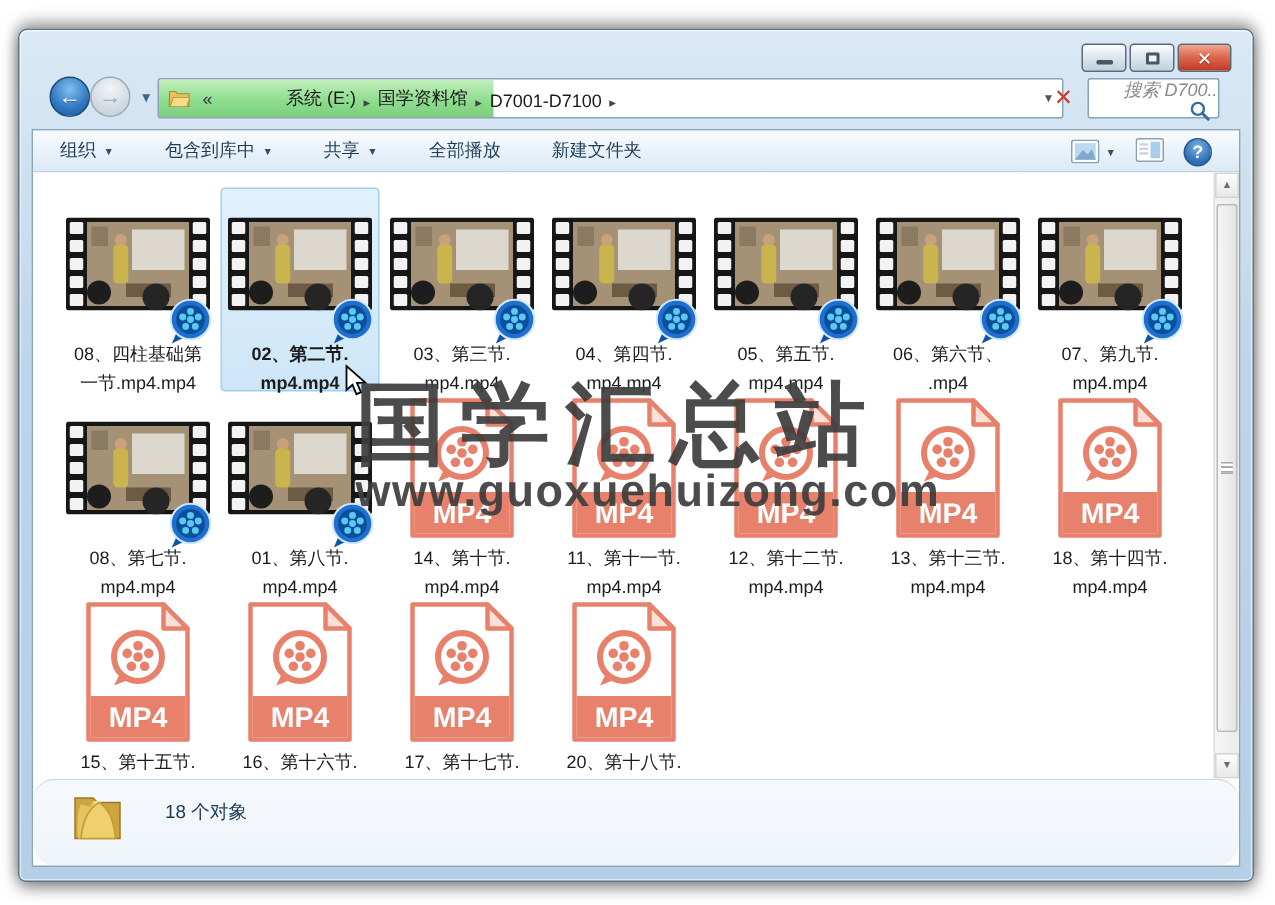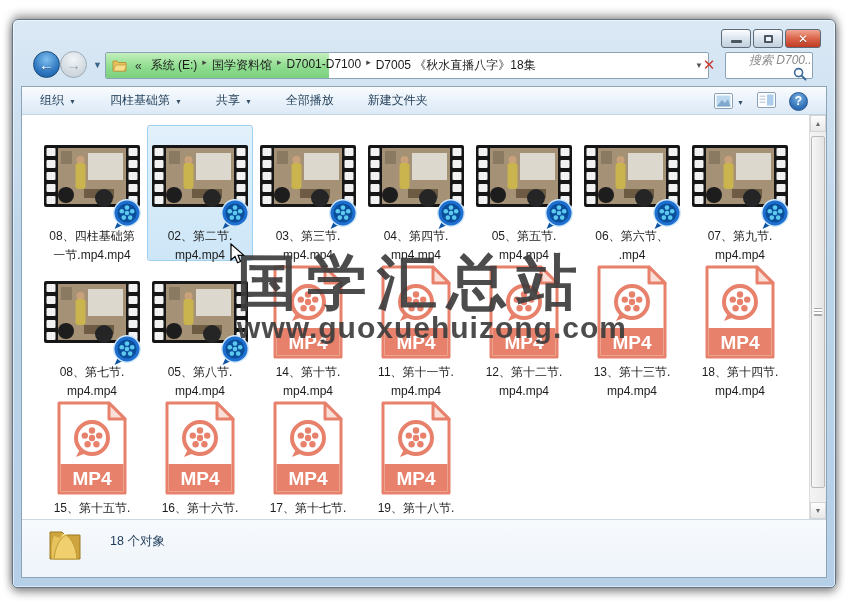--- a/index.html
+++ b/index.html
@@ -68,21 +68,21 @@
   .help-btn{width:19px;height:19px;border-radius:50%;border:1px solid #24578e;color:#fff;font-weight:bold;font-size:12px;
     background:radial-gradient(circle at 50% 30%,#79b1e2,#2d6db5 70%);display:flex;align-items:center;justify-content:center;}
 
   .content{position:absolute;left:0;right:0;top:28px;bottom:58px;background:#fff;overflow:hidden;}
   .file-grid{position:absolute;left:0;top:0;right:17px;bottom:0;padding:10px 0 0 16px;
     display:flex;flex-wrap:wrap;align-content:flex-start;}
 
   
   .tile{width:106px;height:136px;margin:0 1px;display:flex;flex-direction:column;align-items:center;
     border:1px solid transparent;border-radius:3px;cursor:default;}
-  .tile.selected{background:linear-gradient(#e2f1fc,var(--selection-blue));border-color:#9fd0ef;}
+  .tile.selected{background:linear-gradient(#e2f1fc,var(--selection-blue));border-color:#9fd0ef;font-weight:bold;}
   .icon-area{position:relative;width:100%;height:100px;display:flex;align-items:center;justify-content:center;flex:none;}
   .tile .doc{display:none;}
   .tile.doc .doc{display:block;}
   .badge{position:absolute;right:1px;bottom:-4px;}
   .fname{font-size:12px;line-height:17px;color:#1c1c1c;text-align:center;margin-top:2px;white-space:nowrap;}
 
   .doc-band{fill:var(--file-salmon);}
   .doc-stroke{stroke:var(--file-salmon);}
   .doc-fill{fill:var(--file-salmon);}
 
@@ -100,21 +100,21 @@
     background:linear-gradient(#fdfdfd,#e8e8e8);border:1px solid #d4d4d4;}
   .sb-up{top:0;} .sb-down{bottom:0;}
   .sb-arrow{font-size:7px;color:#6b6b6b;}
   .sb-thumb{position:absolute;left:1px;right:1px;top:21px;height:352px;border:1px solid #b9b9b9;border-radius:2px;
     background:linear-gradient(90deg,#f6f6f6,#e4e4e4);display:flex;align-items:center;justify-content:center;}
   .sb-grip{width:8px;height:8px;border-top:1px solid #a9a9a9;border-bottom:1px solid #a9a9a9;
     background:linear-gradient(#fff 2px,#a9a9a9 2px,#a9a9a9 3px,#fff 3px,#fff 5px,#a9a9a9 5px);}
 
   
   .statusbar{position:absolute;left:0;right:0;bottom:0;height:58px;
-    background:linear-gradient(#f7fafd,#eef4fa);border-top:1px solid #ccd9e4;}
+    background:linear-gradient(#f7fafd,#eef4fa);border-top:1px solid #ccd9e4;border-radius:15px;}
   .status-folder{position:absolute;left:24px;top:6px;}
   .status-text{position:absolute;left:88px;top:13px;font-size:12.5px;color:#1d3a57;}
 
   
   .cursor{position:absolute;left:229px;top:243px;z-index:50;pointer-events:none;}
 </style>
 </head>
 <body>
 
 <div class="screen">
@@ -142,28 +142,27 @@
       <div class="nav-history"><span>▼</span></div>
 
       <div class="addressbar">
         <div class="addr-progress" style="width: 37%;"></div>
         <div class="addr-inner">
           <svg width="15" height="13" viewBox="0 0 15 13">
             <path d="M1 2 h4 l1.5 1.5 H14 v8.5 H1 Z" fill="#e8c15c" stroke="#b08a2a" stroke-width="0.8"></path>
             <path d="M1.5 12 L3.5 6 H14.5 L12.5 12 Z" fill="#f6dd8a" stroke="#c3a042" stroke-width="0.8"></path>
           </svg>
           <span class="crumb-overflow">«</span>
-          <span class="breadcrumb-items" style="display:flex;align-items:flex-start;">
+          <span class="breadcrumb-items" style="display:flex;align-items:flex-end;margin-left:40px;">
               <span class="crumb">系统 (E:)</span>
               <span class="crumb-sep">▸</span>
               <span class="crumb">国学资料馆</span>
               <span class="crumb-sep">▸</span>
               <span class="crumb">D7001-D7100</span>
               <span class="crumb-sep">▸</span>
-              <span class="crumb">D7005 《秋水直播八字》18集</span>
             </span>
         </div>
         <span class="addr-dd">▼</span>
       </div>
 
       <div class="stop-btn">
           <span>✕</span>
         </div>
 
       <div class="searchbox">
@@ -177,21 +176,21 @@
 
     <div class="client">
 
       <div class="toolbar">
         <div class="tb-items">
             <div class="tb-item">
               <span>组织</span>
               <span class="tb-arrow">▼</span>
             </div>
             <div class="tb-item">
-              <span>四柱基础第</span>
+              <span>包含到库中</span>
               <span class="tb-arrow">▼</span>
             </div>
             <div class="tb-item">
               <span>共享</span>
               <span class="tb-arrow">▼</span>
             </div>
             <div class="tb-item">
               <span>全部播放</span>
             </div>
             <div class="tb-item">
@@ -601,21 +600,21 @@
           <circle cx="16" cy="15" r="2.3"></circle>
           <circle cx="16" cy="9.6" r="2.3"></circle>
                     <circle cx="21.2" cy="13.3" r="2.3"></circle>
           <circle cx="19.2" cy="19.6" r="2.3"></circle>
                     <circle cx="12.8" cy="19.6" r="2.3"></circle>
           <circle cx="10.8" cy="13.3" r="2.3"></circle>
         </g>
       </svg>
 
     </div>
-    <div class="fname">05、第八节.</div>
+    <div class="fname">01、第八节.</div>
     <div class="fname">mp4.mp4</div>
   </div>
             <div class="tile doc">
     <div class="icon-area">
 
       <svg class="doc" width="74" height="96" viewBox="0 0 74 96">
         <path class="doc-stroke" d="M4 3 H54 L70 19 V93 H4 Z" fill="#ffffff" stroke-width="3" stroke-linejoin="round"></path>
         <path class="doc-stroke" d="M54 3 V19 H70 Z" fill="#fbe0d9" stroke-width="3" stroke-linejoin="round"></path>
         <circle class="doc-stroke" cx="37" cy="38" r="16" fill="#fff" stroke-width="4"></circle>
         <path class="doc-fill" d="M25 49 L21 57 L30 53.5 Z"></path>
@@ -808,21 +807,21 @@
           <circle cx="37" cy="30.5" r="3.2"></circle>
                     <circle cx="44.2" cy="35.6" r="3.2"></circle>
           <circle cx="41.4" cy="44.2" r="3.2"></circle>
                     <circle cx="32.6" cy="44.2" r="3.2"></circle>
           <circle cx="29.8" cy="35.6" r="3.2"></circle>
         </g>
         <rect class="doc-band" x="5.5" y="64" width="63" height="27.5"></rect>
         <text class="mp4-label" x="37" y="84.5" text-anchor="middle" fill="#ffffff" font-size="19" font-weight="bold" font-family="Liberation Sans, DejaVu Sans, sans-serif">MP4</text>
       </svg>
     </div>
-    <div class="fname">19、第十八节.</div>
+    <div class="fname">20、第十八节.</div>
 
   </div>
           </div>
 
         <div class="watermark">
           <div class="wm-title">国学汇总站</div>
           <div class="wm-url">www.guoxuehuizong.com</div>
         </div>
 
         <div class="scrollbar">

